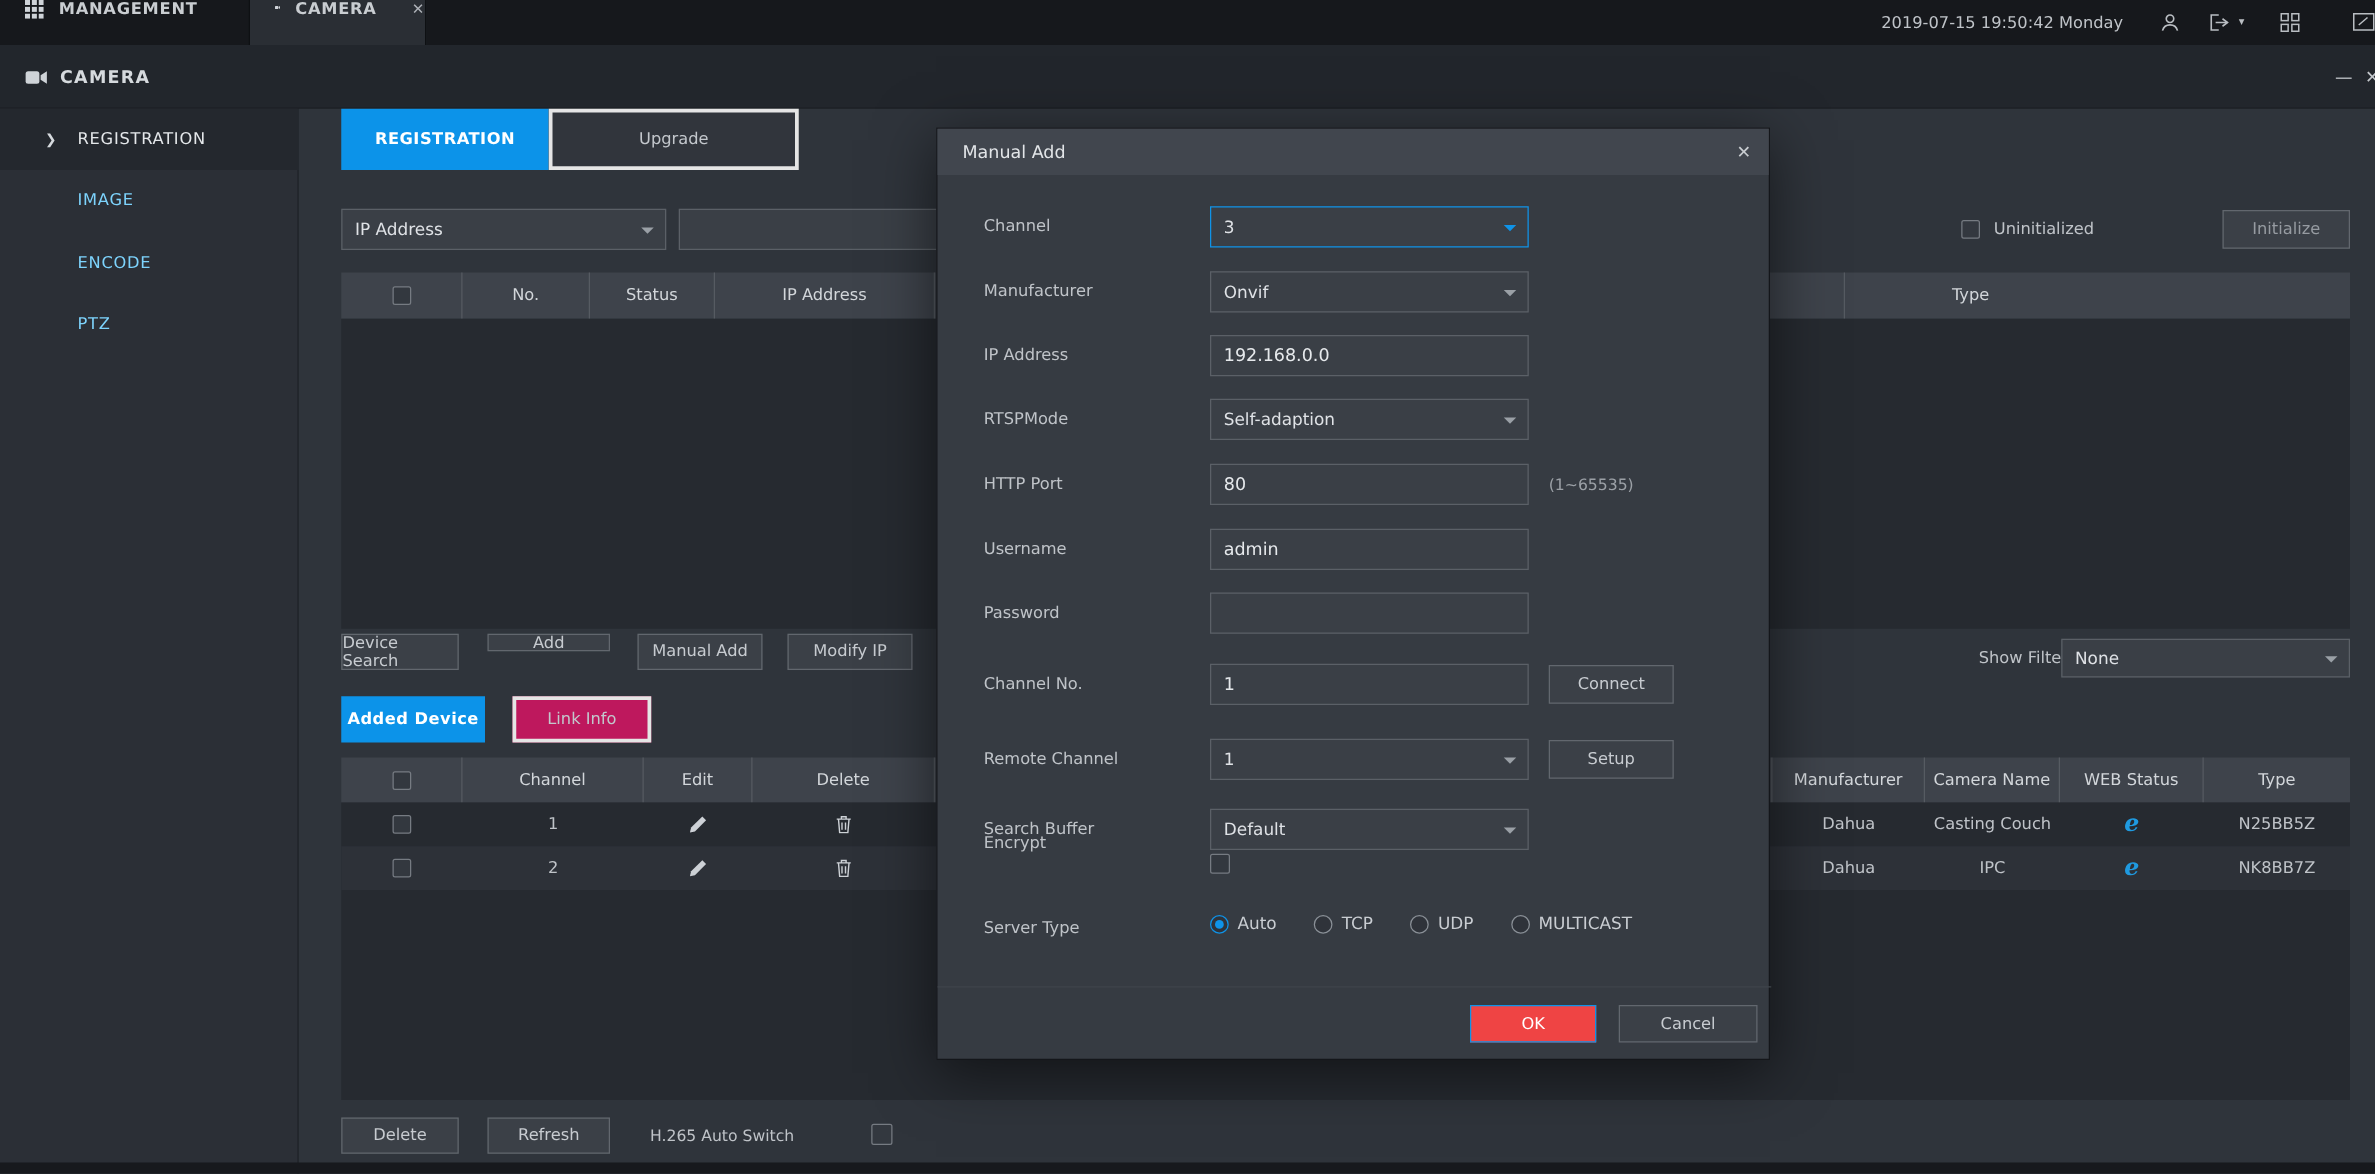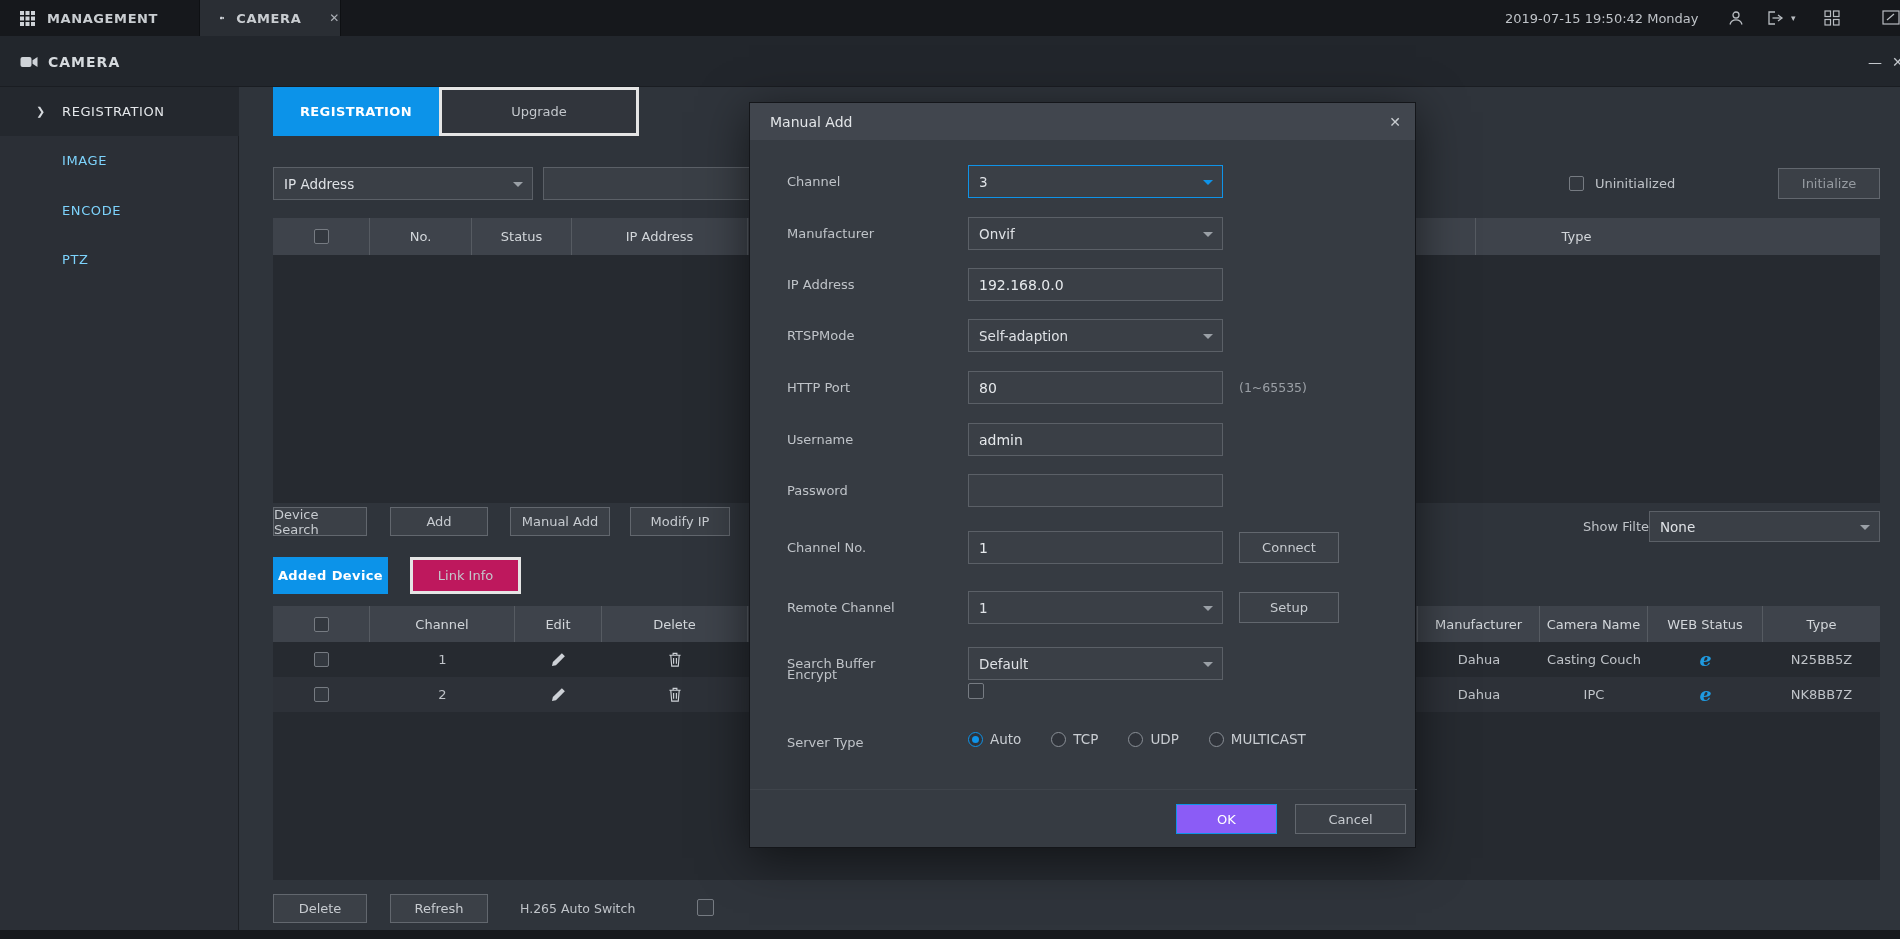--- a/index.html
+++ b/index.html
@@ -1,21 +1,21 @@
 <!DOCTYPE html>
 <html><head>
 <meta charset="utf-8">
 <style>
   *{margin:0;padding:0;box-sizing:border-box}
   html,body{width:1900px;height:939px;overflow:hidden}
   body{font-family:"DejaVu Sans","Liberation Sans",sans-serif;background:#2f343b;color:#c3c7cc;position:relative}
   .abs{position:absolute}
   
   .topbar{position:absolute;left:0;top:0;width:1900px;height:36px;background:#16181c}
-  .tb-tab{position:absolute;top:0;height:36px;display:flex;align-items:center;gap:12px;padding-left:20px;font-size:13px;font-weight:bold;letter-spacing:.6px;color:#c9cdd1;border-right:1px solid #0e1013;cursor:pointer}
+  .tb-tab{position:absolute;top:0;height:36px;display:flex;align-items:flex-start;gap:12px;padding-left:20px;font-size:13px;font-weight:bold;letter-spacing:.6px;color:#c9cdd1;border-right:1px solid #0e1013;cursor:pointer}
   .tb-tab.active{background:#2a2e34}
   .tb-close{font-size:12px;color:#aeb2b8;margin-left:16px;cursor:pointer}
   .tb-datetime{position:absolute;top:0;height:36px;display:flex;align-items:center;font-size:13px;color:#bfc3c8}
   .tb-icon{position:absolute;top:10px;cursor:pointer;display:flex;align-items:center}
   
   .titlebar{position:absolute;left:0;top:36px;width:1900px;height:51px;background:#22262c;border-bottom:1px solid #1a1d22}
   .titlebar .wtitle{position:absolute;left:48px;top:0;height:51px;display:flex;align-items:center;font-size:14px;font-weight:bold;letter-spacing:1px;color:#d6dade}
   .win-btn{position:absolute;top:0;height:51px;display:flex;align-items:center;font-size:14px;color:#c3c7cc;cursor:pointer}
   
   .sidebar{position:absolute;left:0;top:87px;width:239px;height:852px;background:#2b2f36;border-right:1px solid #1c1f24}
@@ -28,21 +28,21 @@
   .tabbtn{position:absolute;display:flex;align-items:center;justify-content:center;font-size:13px;cursor:pointer}
   .tabbtn.blue{background:#0c93e9;color:#fff;font-weight:bold;letter-spacing:.4px}
   .tabbtn.gray{background:#31353c;border:3px solid #e5e5e5;color:#c3c7cc}
   .dd{position:absolute;background:#3a3f46;border:1px solid #5b6067;display:flex;align-items:center;padding:0 26px 0 10px;font-size:13.5px;color:#dfe2e6;cursor:pointer}
   .dd::after{content:"";position:absolute;right:9px;top:calc(50% - 2px);border:5px solid transparent;border-top-color:#9aa0a6}
   .dd.blue-dd{border-color:#0f93e8}
   .dd.blue-dd::after{border-top-color:#0f93e8}
   .tin{position:absolute;background:#3a3f46;border:1px solid #5b6067;color:#e6e9ec;font-size:14px;padding:0 10px;font-family:inherit;outline:none}
   .cb{width:15px;height:15px;background:#33383f;border:1px solid #767b82;border-radius:2px;display:inline-block;cursor:pointer}
   .btn{position:absolute;background:#3b4047;border:1px solid #62676e;color:#c7cbd0;font-size:13px;display:flex;align-items:center;justify-content:center;cursor:pointer}
-  .btn.primary{background:#8b5cf6;border-color:#0f93e8;color:#fff}
+  .btn.primary{background:#ef4444;border-color:#0f93e8;color:#fff}
   .btn.dim{color:#969ba1}
   .lbltext{position:absolute;font-size:13px;color:#bfc3c8;display:flex;align-items:center}
   
   .thead{position:absolute;display:flex;background:#3e434b;height:37px}
   .th{display:flex;align-items:center;justify-content:center;font-size:13px;color:#d2d6da;border-right:1px solid #565b62;height:100%}
   .th:last-child{border-right:none}
   .tbody{position:absolute;background:#262a30}
   .trow{display:flex;height:35px;align-items:center}
   .trow.alt{background:#2d3138}
   .td{display:flex;align-items:center;justify-content:center;font-size:13px;color:#bfc3c8;height:100%}
@@ -180,21 +180,21 @@
       <span class="th" style="width:100px">Status</span>
       <span class="th" style="width:176px">IP Address</span>
       <span class="th" style="width:728px"></span>
       <span class="th" style="width:201px">Type</span>
     </div>
     <div class="tbody" style="left:34px;top:168px;width:1607px;height:248px"></div>
 
     <div class="btn" style="left:34px;top:420px;width:94px;height:29px">
         <span>Device Search</span>
       </div>
-    <div class="btn" style="left:151px;top:420px;width:98px;height:29px">
+    <div class="btn" style="left:151px;top:420px;width:98px;height:14px">
         <span>Add</span>
       </div>
     <div class="btn" style="left:271px;top:420px;width:100px;height:29px">
         <span>Manual Add</span>
       </div>
     <div class="btn" style="left:391px;top:420px;width:100px;height:29px">
         <span>Modify IP</span>
       </div>
 
     <span class="lbltext" style="left:1344px;top:424px;height:31px">Show Filter</span>

